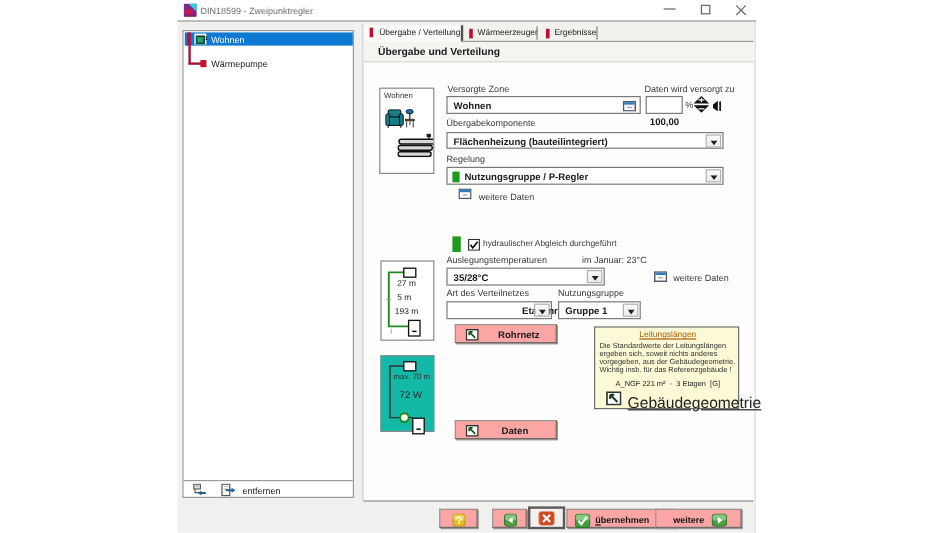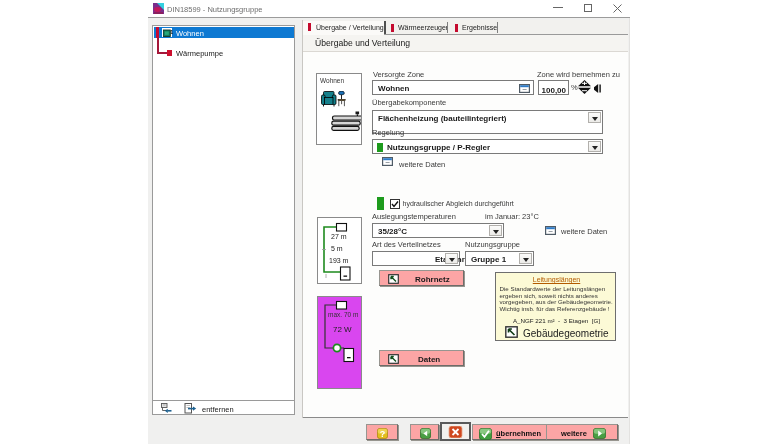--- a/index.html
+++ b/index.html
@@ -18,21 +18,21 @@
 
   <div class="a" style="left:0;top:0;width:482px;height:17px;background:#ffffff;"></div>
   <div class="a" style="left:0;top:17px;width:482px;height:1px;background:#9b9b9b;"></div>
 
   <svg class="a" style="left:5px;top:3px" width="11" height="11" viewBox="0 0 11 11">
     <rect x="0" y="0" width="11" height="11" fill="#7b2d8b"></rect>
     <polygon points="4,0 11,0 11,7" fill="#34d0e0"></polygon>
     <ellipse cx="4.5" cy="6.5" rx="3.5" ry="2.5" fill="#c2185b"></ellipse>
     <rect x="1" y="9" width="9" height="2" fill="#8b1f5e"></rect>
   </svg>
-  <div class="a" style="left:19px;top:5px;font-size:7.5px;color:#6e6e6e;white-space:nowrap;">DIN18599 - Nutzungsgruppe</div>
+  <div class="a" style="left:19px;top:5px;font-size:7.5px;color:#6e6e6e;white-space:nowrap;">DIN18599 - Zweipunktregler</div>
 
   <div class="a" style="left:405px;top:7px;width:10px;height:1px;background:#666;"></div>
   <div class="a" style="left:436px;top:4px;width:8px;height:8px;border:1px solid #666;"></div>
   <svg class="a" style="left:465px;top:4px" width="9" height="9" viewBox="0 0 9 9">
       <path d="M0.5,0.5 L8.5,8.5 M8.5,0.5 L0.5,8.5" stroke="#666" stroke-width="1"></path>
     </svg>
 </div>
 
 <div class="a" style="left:152px;top:25px;width:143px;height:390px;background:#fff;border:1px solid #9a9a9a;">
 
@@ -80,21 +80,21 @@
 <div class="a" style="left:391px;top:24px;width:2.5px;height:7.5px;background:#c40a2e;"></div>
 <div class="a" style="left:398px;top:23.5px;font-size:7px;color:#222;white-space:nowrap;">Wärmeerzeuger</div>
 <div class="a" style="left:447px;top:22px;width:1px;height:11px;background:#7f7f7f;"></div>
 <div class="a" style="left:455px;top:24px;width:2.5px;height:7.5px;background:#c40a2e;"></div>
 <div class="a" style="left:462px;top:23.5px;font-size:7px;color:#222;white-space:nowrap;">Ergebnisse</div>
 <div class="a" style="left:497px;top:22px;width:1px;height:11px;background:#7f7f7f;"></div>
 
 <div class="a" style="left:303px;top:34px;width:325px;height:384px;background:#fdfdfc;border-top:1px solid #9a9a9a;border-bottom:1px solid #8a8a8a;">
 
   <div class="a" style="left:0;top:0;width:325px;height:17px;background:#f5f4f1;border-bottom:1px solid #dbd8d3;"></div>
-  <div class="a" style="left:12px;top:3px;font-size:8.6px;font-weight:normal;color:#1a1a1a;">Übergabe und Verteilung</div>
+  <div class="a" style="left:12px;top:3px;font-size:8.6px;font-weight:bold;color:#1a1a1a;">Übergabe und Verteilung</div>
 </div>
 
 <div class="a" style="left:316px;top:73px;width:46px;height:72px;background:#fff;border:1px solid #8a8a8a;overflow:hidden;">
   <div class="a" style="left:3px;top:3px;font-size:6.5px;color:#333;">Wohnen</div>
 
   <svg class="a" style="left:4px;top:17px" width="26" height="17" viewBox="0 0 26 17">
     <rect x="2.5" y="0.5" width="10.5" height="7" rx="1" fill="#15808b" stroke="#000" stroke-width="0.8"></rect>
     <rect x="0.5" y="4" width="3.6" height="9.5" rx="1.2" fill="#15808b" stroke="#000" stroke-width="0.8"></rect>
     <rect x="11.4" y="4" width="3.6" height="9.5" rx="1.2" fill="#15808b" stroke="#000" stroke-width="0.8"></rect>
     <rect x="3.5" y="6.5" width="8.5" height="7" fill="#15808b" stroke="#000" stroke-width="0.8"></rect>
@@ -117,39 +117,39 @@
 
 <div class="a lbl" style="left:373px;top:70px;">Versorgte Zone</div>
 <div class="a inp" style="left:372px;top:80px;width:162px;height:15px;">
   <div class="a val" style="left:5px;top:3px;">Wohnen</div>
   <svg class="a" style="left:146px;top:3px" width="11" height="9" viewBox="0 0 11 9">
     <rect x="0.6" y="0.6" width="9.8" height="7.8" fill="#fff" stroke="#4f5b66" stroke-width="1.2"></rect>
     <rect x="1.2" y="1.2" width="8.6" height="2" fill="#2d7ac7"></rect>
     <rect x="3.6" y="5" width="4" height="1" fill="#9aa0a6"></rect>
   </svg>
 </div>
-<div class="a lbl" style="left:537px;top:70px;">Zone wird bernehmen zu</div>
+<div class="a lbl" style="left:537px;top:70px;">Daten wird versorgt zu</div>
 <div class="a inp" style="left:538px;top:80px;width:31px;height:15px;">
-  <div class="a val" style="right:2px;top:5px;">100,00</div>
+  <div class="a val" style="right:2px;top:16px;">100,00</div>
 </div>
 <div class="a lbl" style="left:571px;top:83px;">%</div>
 <svg class="a" style="left:578px;top:80px" width="13" height="14" viewBox="0 0 13 14">
   <polygon points="6.5,0 13,6.2 0,6.2" fill="#111"></polygon>
   <polygon points="6.5,14 13,7.8 0,7.8" fill="#111"></polygon>
   <rect x="4" y="2.8" width="5" height="1" fill="#fff"></rect>
     <rect x="6" y="1.6" width="1" height="3.4" fill="#fff"></rect>
   <rect x="4" y="10.2" width="5" height="1" fill="#fff"></rect>
 </svg>
 <svg class="a" style="left:594px;top:84px" width="7" height="9" viewBox="0 0 7 9">
   <polygon points="4.2,0 4.2,9 0,5.8 0,3.2" fill="#111"></polygon>
   <rect x="5.4" y="0.5" width="1.4" height="8" fill="#111"></rect>
 </svg>
 
 <div class="a lbl" style="left:372px;top:98px;">Übergabekomponente</div>
-<div class="a inp" style="left:372px;top:110px;width:231px;height:24px;">
+<div class="a inp" style="left:372px;top:110px;width:231px;height:14px;">
   <div class="a val" style="left:5px;top:3px;">Flächenheizung (bauteilintegriert)</div>
   <div class="a cbtn" style="right:1px;top:1px;width:13px;height:11px;">
     <svg class="a" style="left:3px;top:4px" width="6" height="4" viewBox="0 0 6 4">
         <polygon points="0,0 6,0 3,4" fill="#222"></polygon>
       </svg>
   </div>
 </div>
 
 <div class="a lbl" style="left:372px;top:128px;">Regelung</div>
 <div class="a inp" style="left:372px;top:139px;width:231px;height:15px;">
@@ -219,21 +219,21 @@
     <path d="M6,53 v4" stroke="#999" stroke-width="0.8"></path>
     <rect x="16.5" y="2.5" width="10" height="7.5" fill="#fff" stroke="#111" stroke-width="1.1"></rect>
     <rect x="20.5" y="46" width="9.5" height="13" fill="#fff" stroke="#111" stroke-width="1.1"></rect>
     <rect x="23.5" y="54.5" width="3.6" height="1.3" fill="#111"></rect>
   </svg>
   <div class="a" style="left:13px;top:15px;font-size:7px;color:#222;white-space:nowrap;">27 m</div>
   <div class="a" style="left:13px;top:27px;font-size:7px;color:#222;white-space:nowrap;">5 m</div>
   <div class="a" style="left:11px;top:39px;font-size:7px;color:#222;white-space:nowrap;">193 m</div>
 </div>
 
-<div class="a" style="left:317px;top:296px;width:45px;height:93px;background:#d946ef;border:1px solid #8a8a8a;">
+<div class="a" style="left:317px;top:296px;width:45px;height:64px;background:#14b8a6;border:1px solid #8a8a8a;">
   <svg class="a" style="left:2px;top:3px" width="41" height="66" viewBox="0 0 41 66">
     <path d="M17,5 H5 V48 H24" stroke="#333" stroke-width="1.2" fill="none"></path>
     <path d="M15,45 v-2" stroke="#999" stroke-width="0.8"></path>
     <rect x="16.5" y="1.5" width="10" height="7.5" fill="#fff" stroke="#111" stroke-width="1.1"></rect>
     <circle cx="17" cy="48" r="3.6" fill="#fff" stroke="#1e8a1e" stroke-width="1.7"></circle>
     <rect x="24" y="48.5" width="9.5" height="13" fill="#fff" stroke="#111" stroke-width="1.1"></rect>
     <rect x="27" y="57" width="3.6" height="1.3" fill="#111"></rect>
   </svg>
   <div class="a" style="left:10px;top:14px;font-size:6.5px;color:#333;white-space:nowrap;">max. 70 m</div>
   <div class="a" style="left:15px;top:28px;font-size:8px;color:#222;">72 W</div>
@@ -256,21 +256,21 @@
 </div>
 
 <div class="a" style="left:495px;top:272px;width:121px;height:69px;background:#fcfad6;border:1px solid #6e6e6e;">
   <div class="a" style="left:0;top:3px;width:121px;text-align:center;font-size:7px;color:#b35a00;text-decoration:underline;">Leitungslängen</div>
   <div class="a" style="left:3.5px;top:13px;font-size:6.2px;line-height:6.6px;color:#333;white-space:nowrap;">Die Standardwerte der Leitungslängen<br>ergeben sich, soweit nichts anderes<br>vorgegeben, aus der Gebäudegeometrie.<br>Wichtig insb. für das Referenzgebäude !</div>
   <div class="a" style="left:0;top:43.5px;width:121px;text-align:center;font-size:6.2px;color:#222;">A_NGF 221 m² &nbsp;-&nbsp; 3 Etagen&nbsp; [G]</div>
   <svg class="a" style="left:9px;top:53px" width="13" height="12" viewBox="0 0 13 12">
     <rect x="0.8" y="0.8" width="11.4" height="10.4" fill="#fff" stroke="#333" stroke-width="1.4"></rect>
     <path d="M9.5,9 L3.5,3 M3.5,3 L3.5,6.4 M3.5,3 L6.9,3" stroke="#123c17" stroke-width="1.6" fill="none"></path>
   </svg>
-  <div class="a" style="left:27px;top:55px;font-size:10px;color:#222;">Gebäudegeometrie</div>
+  <div class="a" style="left:27px;top:55px;font-size:13px;color:#222;text-decoration:underline;">Gebäudegeometrie</div>
 </div>
 
 <div class="a btn3d" style="left:366px;top:424px;width:32px;height:16px;">
   <svg class="a" style="left:10px;top:2.5px" width="11" height="11" viewBox="0 0 11 11">
     <rect x="0.4" y="0.4" width="10.2" height="10.2" rx="2.5" fill="#e3bd1c" stroke="#a8880f" stroke-width="0.8"></rect>
     <rect x="0.8" y="0.8" width="9.4" height="5" rx="2" fill="#f0d457" opacity="0.9"></rect>
     <text x="5.5" y="8.8" font-size="9" font-weight="bold" fill="#fff" text-anchor="middle">?</text>
   </svg>
 </div>
 <div class="a btn3d" style="left:410px;top:424px;width:29px;height:16px;">

